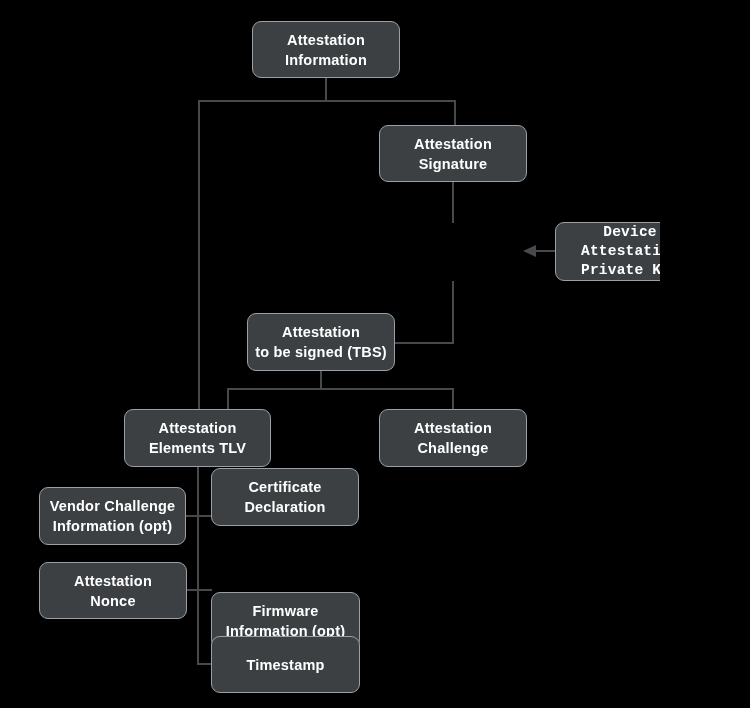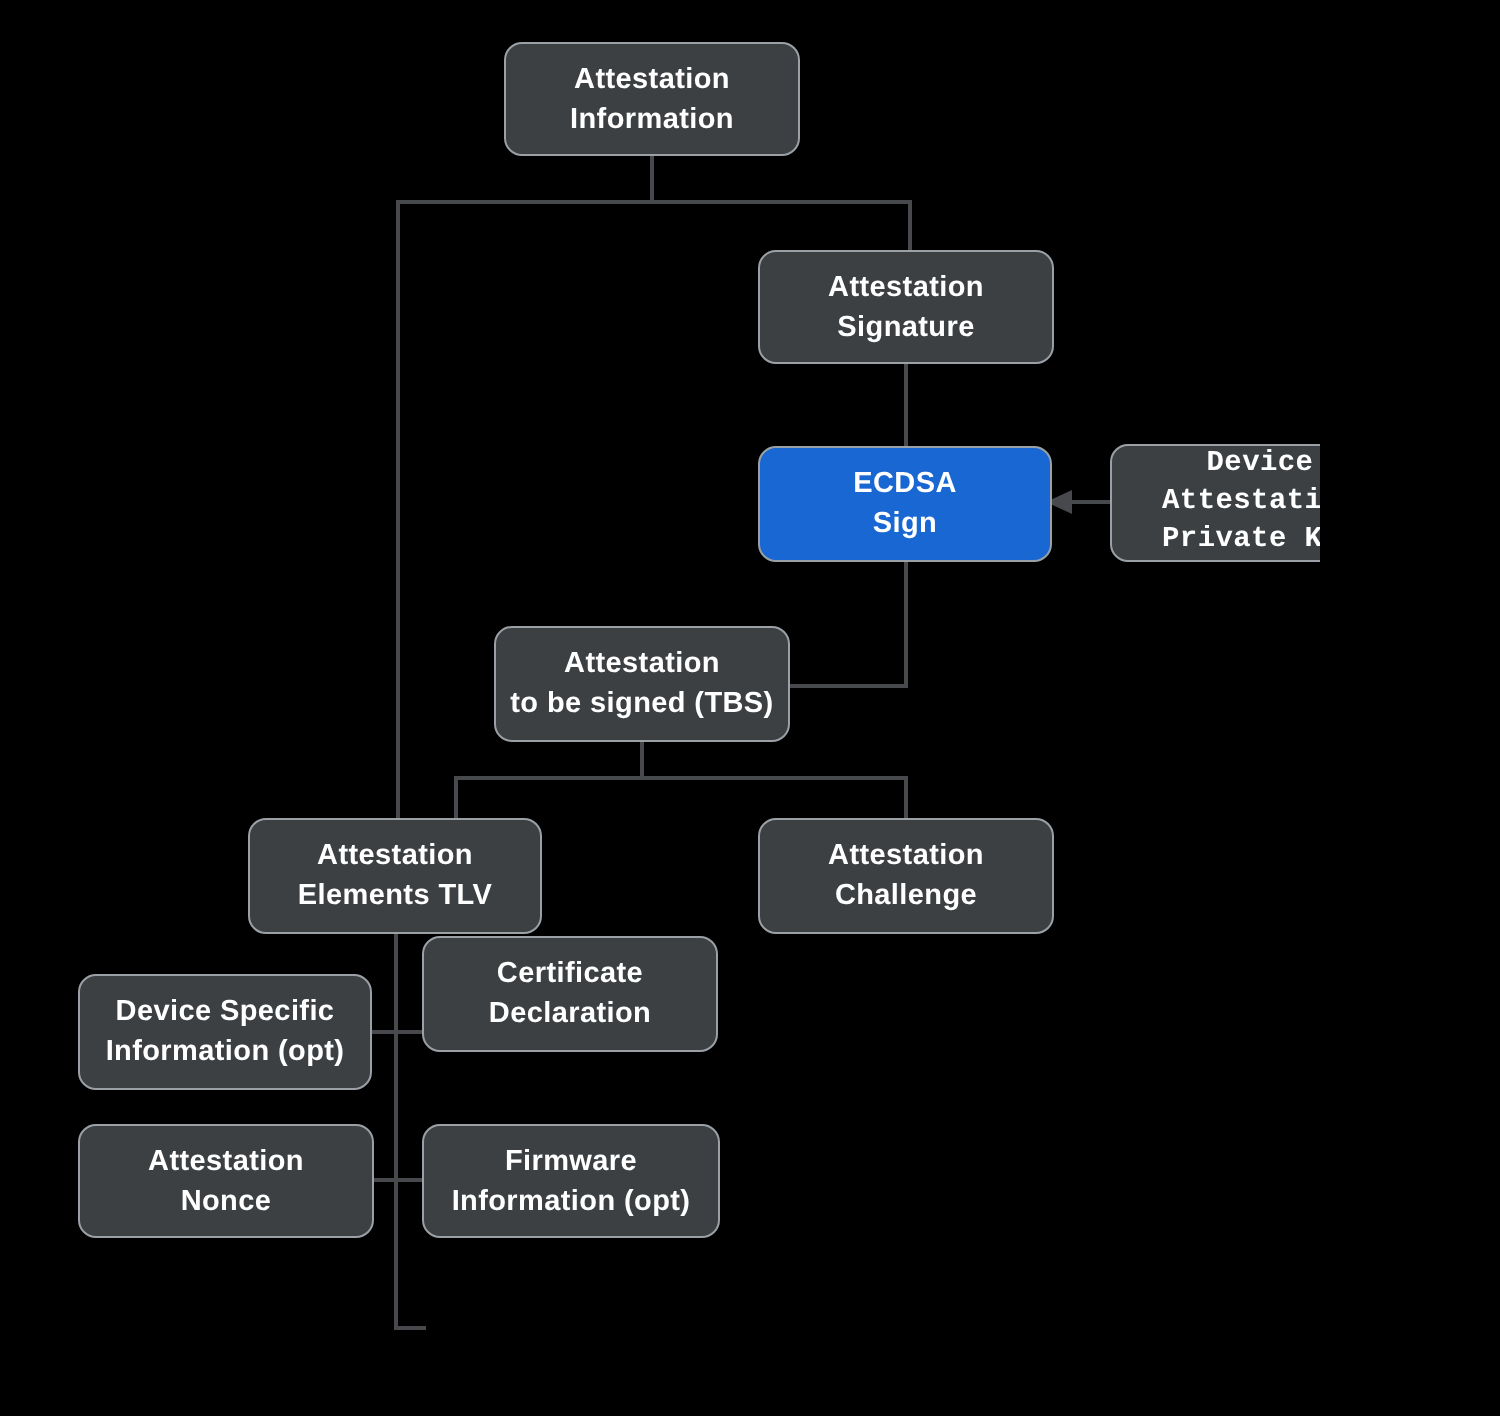--- a/index.html
+++ b/index.html
@@ -82,42 +82,41 @@
   <div class="seg" style="left:197px; top:663px; width:16px; height:2px"></div>
   <div class="seg" style="left:535px; top:250px; width:20px; height:2px"></div>
   <div class="arrowhead-left" style="left:523px; top:245px"></div>
 
   <div class="node" style="left:252px; top:21px; width:148px; height:57px">Attestation
 Information</div>
 
   <div class="node" style="left:379px; top:125px; width:148px; height:57px">Attestation
 Signature</div>
 
-  <div class="node accent" style="left:379px; top:223px; width:147px; height:58px">ECDSA
-Sign</div>
 
   <div class="node tight" style="left:555px; top:222px; width:150px; height:59px">Device
 Attestation
 Private Key</div>
 
   <div class="node" style="left:247px; top:313px; width:148px; height:58px">Attestation
 to be signed (TBS)</div>
 
   <div class="node" style="left:124px; top:409px; width:147px; height:58px">Attestation
 Elements TLV</div>
 
   <div class="node" style="left:379px; top:409px; width:148px; height:58px">Attestation
 Challenge</div>
 
-  <div class="node" style="left:39px; top:487px; width:147px; height:58px">Device Specific
+  <div class="node" style="left:39px; top:487px; width:147px; height:58px">Vendor Challenge
 Information (opt)</div>
 
   <div class="node" style="left:211px; top:468px; width:148px; height:58px">Certificate
 Declaration</div>
 
   <div class="node" style="left:39px; top:562px; width:148px; height:57px">Attestation
 Nonce</div>
 
-  <div class="node" style="left:211px; top:562px; width:149px; height:57px">Firmware
+  <div class="node" style="left:211px; top:592px; width:149px; height:57px">Firmware
 Information (opt)</div>
 
+  <div class="node" style="left:211px; top:636px; width:149px; height:57px">Timestamp</div>
 
 </div>
 
 </body></html>

